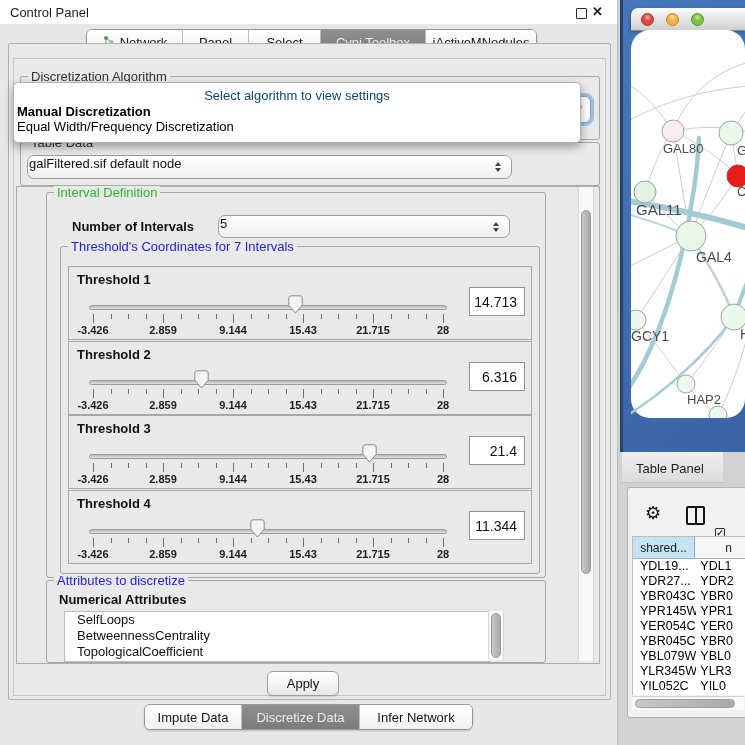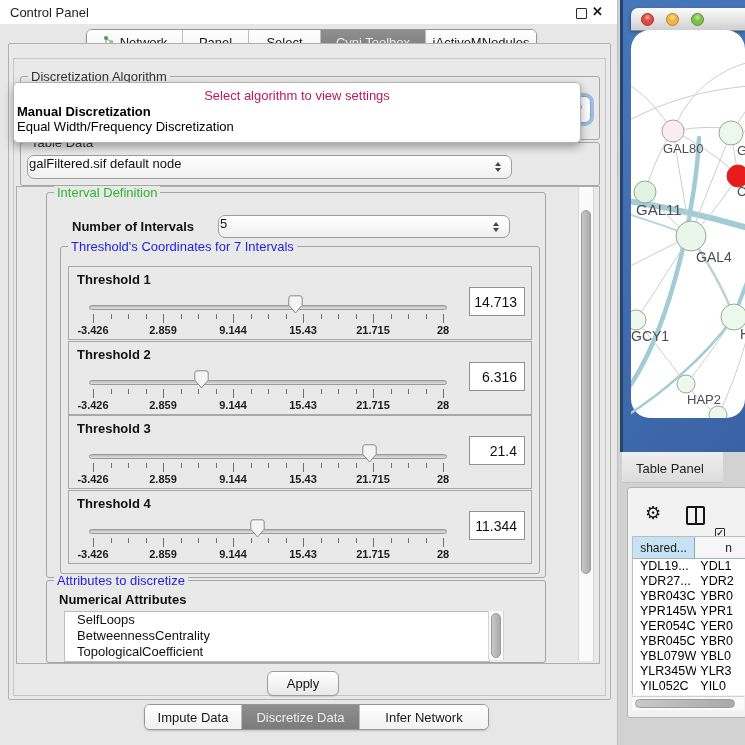--- a/index.html
+++ b/index.html
@@ -29,21 +29,21 @@
   .gtitle.dark{color:#333;}
   
   .combo{background:linear-gradient(#ffffff,#f0f0f0);border:1px solid #9d9d9d;border-radius:7px;
          font-size:13px;color:#111;display:flex;align-items:flex-start;padding-left:1px;box-sizing:border-box;}
   .combo .arr{position:absolute;right:9px;top:50%;transform:translateY(-50%);width:7px;}
   .tri-u{width:0;height:0;border-left:3.5px solid transparent;border-right:3.5px solid transparent;border-bottom:4px solid #444;margin-bottom:2px;}
   .tri-d{width:0;height:0;border-left:3.5px solid transparent;border-right:3.5px solid transparent;border-top:4px solid #444;}
   
   .popup{left:13px;top:82px;width:566px;height:59px;background:#fff;border:1px solid #b3b3b3;
          border-radius:5px;box-shadow:0 4px 10px rgba(0,0,0,.35);z-index:50;}
-  .popup .ph{position:absolute;left:0;right:0;top:5px;text-align:center;color:#be185d;font-size:13px;}
+  .popup .ph{position:absolute;left:0;right:0;top:5px;text-align:center;color:#0c4a6e;font-size:13px;}
   .popup .it{position:absolute;left:3px;font-size:13px;color:#000;white-space:nowrap;}
   
   .thr{position:absolute;left:68px;width:462px;height:72px;border:1px solid #a8a8a8;background:#e9e9e9;}
   .thr .lbl{position:absolute;left:8px;top:5px;font-size:13px;font-weight:bold;color:#111;}
   .thr .track{position:absolute;left:20px;top:38px;width:358px;height:5px;border-radius:3px;
               background:linear-gradient(#b9b9b9,#e2e2e2);border:1px solid #9a9a9a;box-sizing:border-box;}
   .thr .thumb{position:absolute;top:28px;width:15px;height:19px;}
   .thr .ticks{position:absolute;left:20px;top:47px;width:358px;height:12px;}
   .thr .tick{position:absolute;top:0;width:1px;background:#6e6e6e;}
   .thr .tlbl{position:absolute;top:57px;font-size:11px;font-weight:bold;color:#1c1c1c;transform:translateX(-50%);white-space:nowrap;}
@@ -348,21 +348,21 @@
 
     <div class="abs button" style="left:267px;top:671px;width:70px;height:23px;">Apply</div>
 
     <div class="abs seg" style="left:144px;top:704px;" id="bottom-tabs">
         <div class="s" style="width: 96px;">
           <span>Impute Data</span>
         </div>
         <div class="s sel" style="width: 117px;">
           <span>Discretize Data</span>
         </div>
-        <div class="s" style="width: 128px;">
+        <div class="s" style="width: 112px;">
           <span>Infer Network</span>
         </div>
       </div>
   </div>
 
   <div class="abs desktop"></div>
   <div class="abs desk-edge"></div>
 
   <div class="abs netframe-tb" id="net-titlebar">
       <div class="ball" style="left: 10px; background: radial-gradient(circle at 50% 30%, rgba(255, 255, 255, 0.533), transparent 40%), rgb(221, 75, 64); border: 1px solid rgb(163, 48, 41);"></div>

